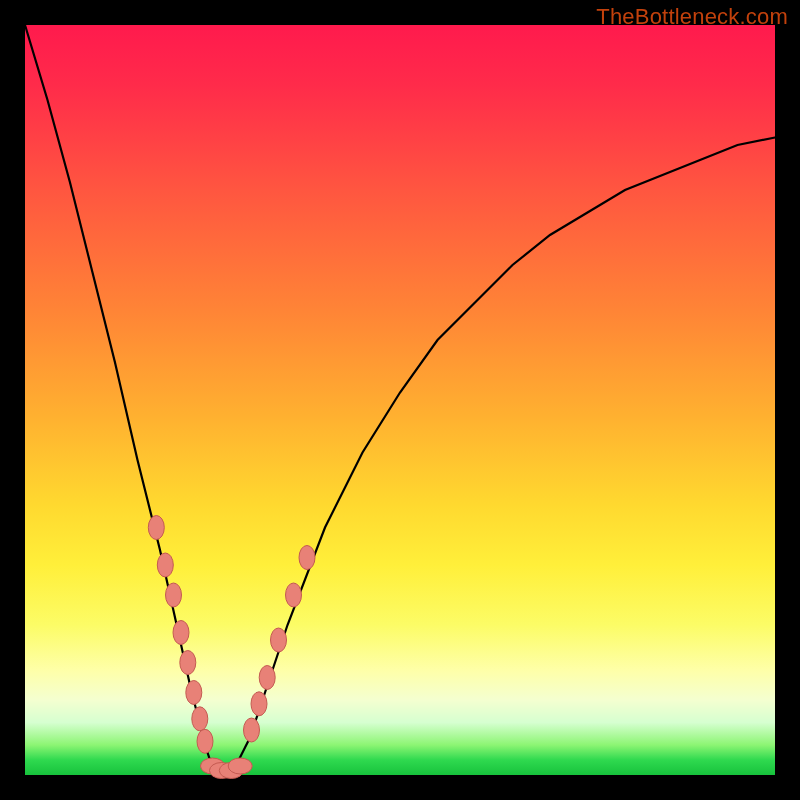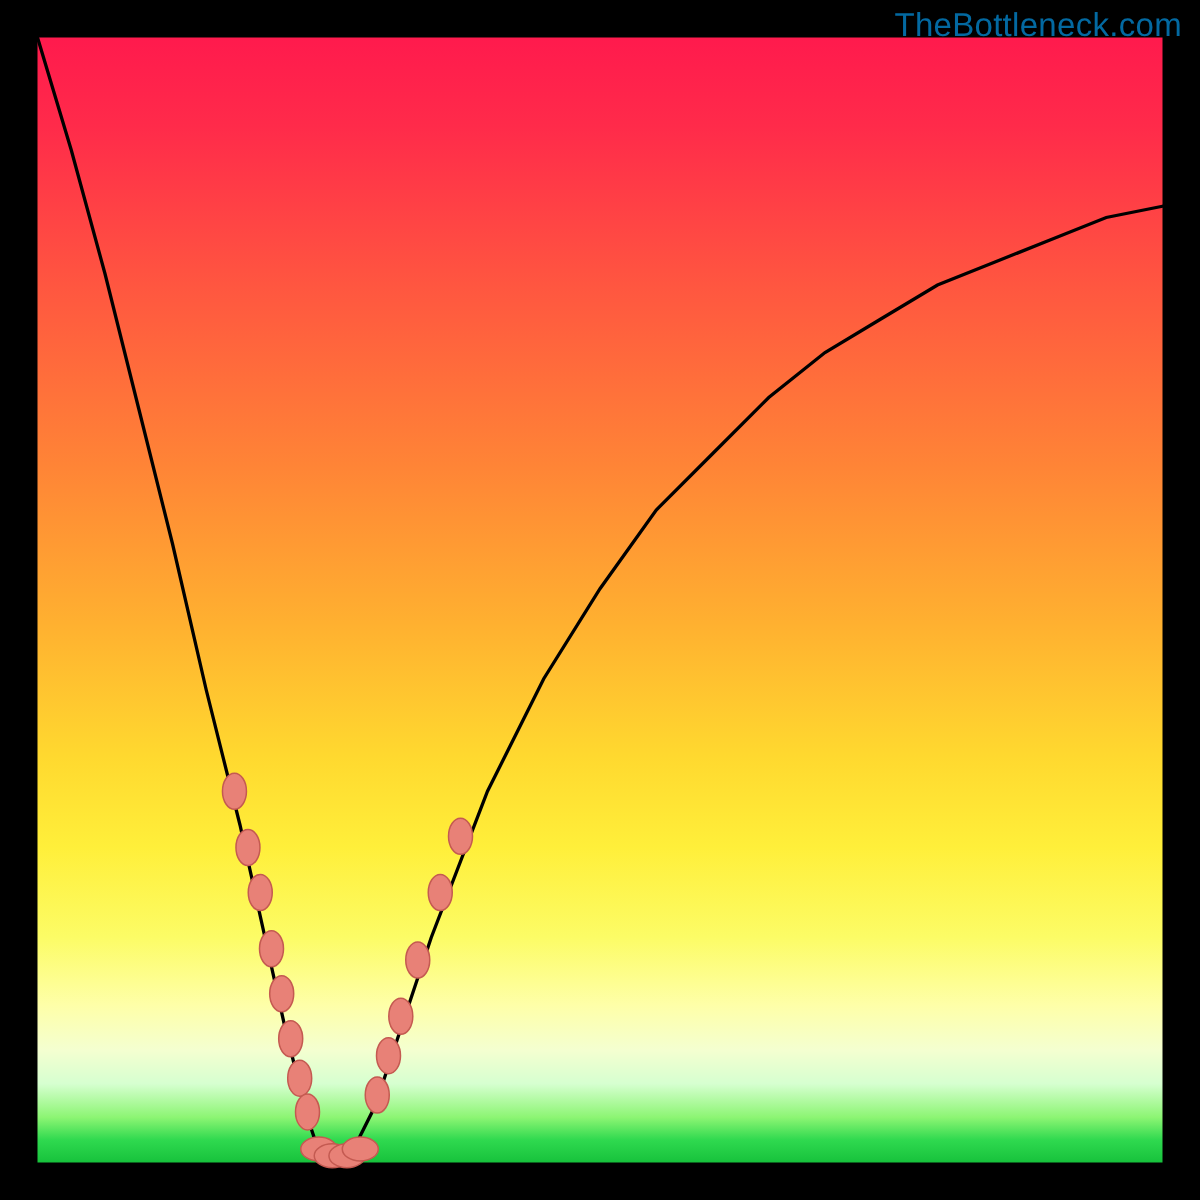--- a/index.html
+++ b/index.html
@@ -41,21 +41,21 @@
       #d6ffd0 93%,
       #8cf573 96%,
       #2fd94f 98%,
       #17c23c 100%
     );
   }
   .watermark {
     position: absolute;
     top: 4px;
     right: 12px;
-    color: #0369a1;
+    color: #c2410c;
     font-size: 22px;
     letter-spacing: 0.2px;
     font-weight: 400;
     user-select: none;
   }
   svg.curve {
     position: absolute;
     left: 0;
     top: 0;
     width: 750px;

